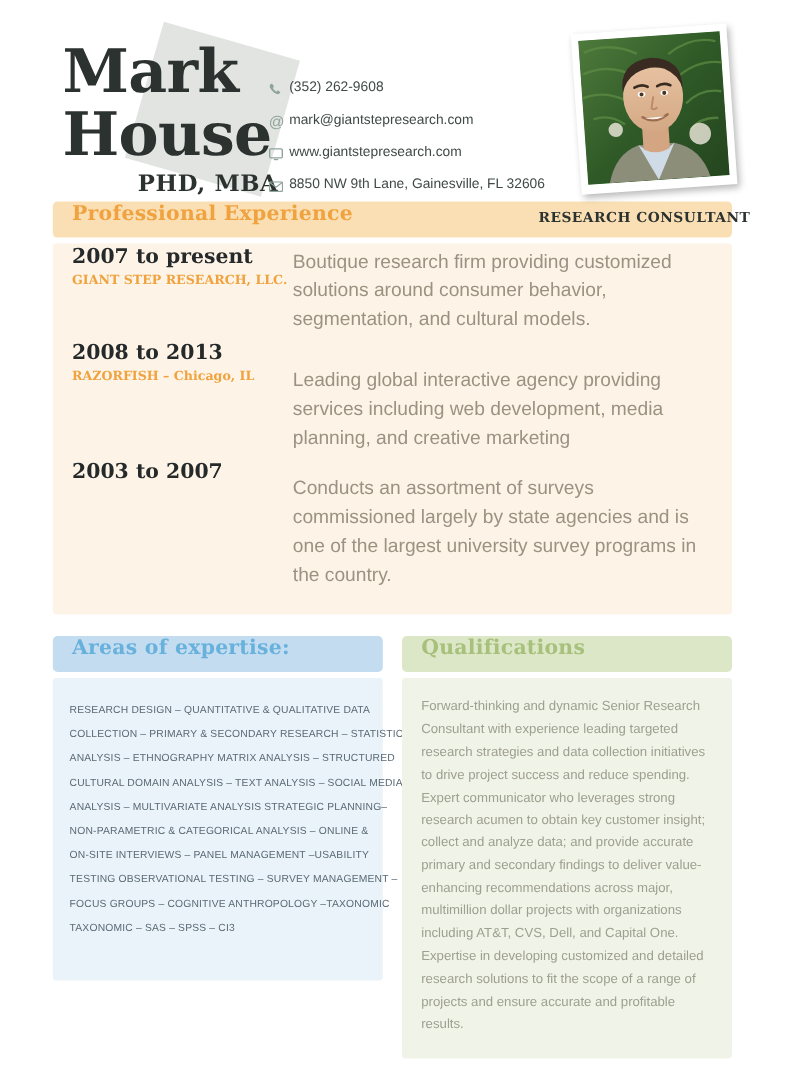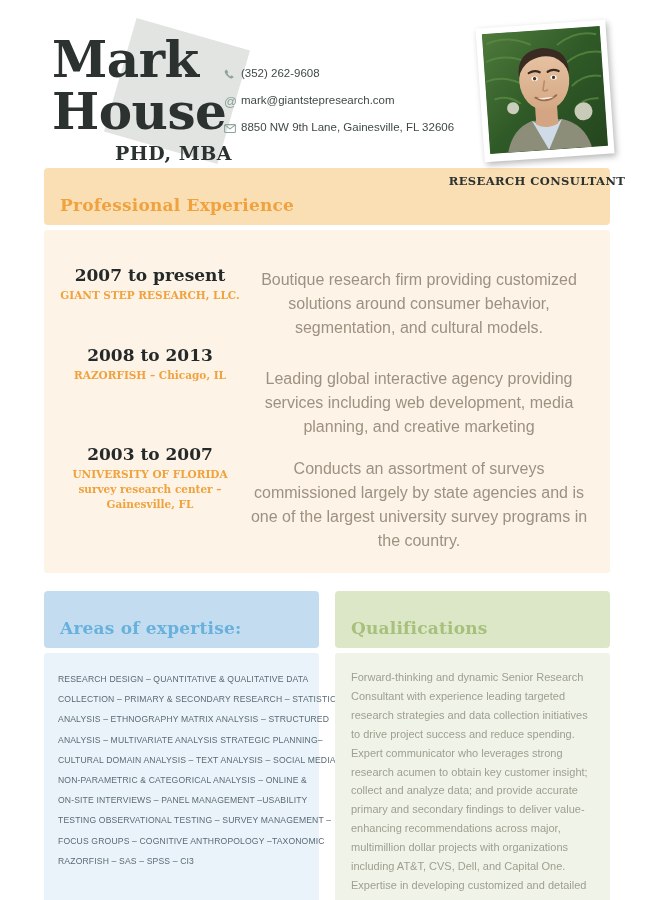--- a/index.html
+++ b/index.html
@@ -133,37 +133,36 @@
     color: #2b3230;
     letter-spacing: 0.4px;
   }
 
   
   .section {
     margin: 0 44px;
   }
   .section-header {
     border-radius: 4px;
-    padding: 27px 16px 10px 16px;
+    padding: 0 16px 10px 16px;
     font-family: "DejaVu Serif", "Liberation Serif", serif;
     font-weight: bold;
     font-size: 17px;
     letter-spacing: 0.2px;
   }
   .section-body {
     border-radius: 3px;
     margin-top: 5px;
   }
 
   
   .exp-header { background: #fbdfb4; color: #f0a23e; }
   .exp-body {
     background: #fdf4e7;
-    padding: 36px 16px 14px 16px;
-    text-align: center;
+    padding: 2px 16px 14px 16px;
   }
   .exp-row {
     display: flex;
     margin-bottom: 6px;
   }
   .exp-left { width: 180px; min-width: 180px; }
   .exp-years {
     font-family: "DejaVu Serif", "Liberation Serif", serif;
     font-weight: bold;
     font-size: 17px;
@@ -271,20 +270,29 @@
       <span class="contact-text">(352) 262-9608</span>
     </div>
 
     <div class="contact-row">
       <span class="contact-icon">
         <span class="contact-at">@</span>
       </span>
       <span class="contact-text">mark@giantstepresearch.com</span>
     </div>
 
+    <div class="contact-row">
+      <span class="contact-icon">
+        <svg width="12" height="11" viewBox="0 0 16 14" fill="none" stroke="currentColor" stroke-width="1.5">
+          <rect x="1" y="1" width="14" height="10" rx="1.2"></rect>
+          <line x1="5.5" y1="13" x2="10.5" y2="13"></line>
+        </svg>
+      </span>
+      <span class="contact-text">www.giantstepresearch.com</span>
+    </div>
 
     <div class="contact-row">
       <span class="contact-icon">
         <svg width="12" height="9" viewBox="0 0 16 12" fill="none" stroke="currentColor" stroke-width="1.4">
           <rect x="0.8" y="0.8" width="14.4" height="10.4" rx="1"></rect>
           <path d="M1.2 1.4 L8 6.6 L14.8 1.4"></path>
         </svg>
       </span>
       <span class="contact-text">8850 NW 9th Lane, Gainesville, FL 32606</span>
     </div>
@@ -367,43 +375,42 @@
       <div class="exp-left">
         <div class="exp-years">2008 to 2013</div>
         <div class="exp-company">RAZORFISH – Chicago, IL</div>
       </div>
       <div class="exp-desc">Leading global interactive agency providing services including web development, media planning, and creative marketing</div>
     </div>
 
     <div class="exp-row r3">
       <div class="exp-left">
         <div class="exp-years">2003 to 2007</div>
-        <div class="exp-company">UNIVERSITY OF FLORIDA survey research center – Gainesville, FL</div>
       </div>
       <div class="exp-desc">Conducts an assortment of surveys commissioned largely by state agencies and is one of the largest university survey programs in the country.</div>
     </div>
 
   </div>
 </div>
 
 <div class="cols">
 
   <div class="col">
     <div class="section-header exp-area-header">Areas of expertise:</div>
     <div class="section-body exp-area-body">
       <div class="expertise-line">RESEARCH DESIGN – QUANTITATIVE &amp; QUALITATIVE DATA</div>
       <div class="expertise-line">COLLECTION – PRIMARY &amp; SECONDARY RESEARCH – STATISTICAL</div>
       <div class="expertise-line">ANALYSIS – ETHNOGRAPHY MATRIX ANALYSIS – STRUCTURED</div>
+      <div class="expertise-line">CULTURAL DOMAIN ANALYSIS – TEXT ANALYSIS – SOCIAL MEDIA</div>
       <div class="expertise-line">ANALYSIS – MULTIVARIATE ANALYSIS STRATEGIC PLANNING–</div>
-      <div class="expertise-line">CULTURAL DOMAIN ANALYSIS – TEXT ANALYSIS – SOCIAL MEDIA</div>
       <div class="expertise-line">NON-PARAMETRIC &amp; CATEGORICAL ANALYSIS – ONLINE &amp;</div>
       <div class="expertise-line">ON-SITE INTERVIEWS – PANEL MANAGEMENT –USABILITY</div>
       <div class="expertise-line">TESTING OBSERVATIONAL TESTING – SURVEY MANAGEMENT –</div>
       <div class="expertise-line">FOCUS GROUPS – COGNITIVE ANTHROPOLOGY –TAXONOMIC</div>
-      <div class="expertise-line">RAZORFISH – SAS – SPSS – CI3</div>
+      <div class="expertise-line">TAXONOMIC – SAS – SPSS – CI3</div>
     </div>
   </div>
 
   <div class="col">
     <div class="section-header qual-header">Qualifications</div>
     <div class="section-body qual-body">
       <div class="qual-text">Forward-thinking and dynamic Senior Research Consultant with experience leading targeted research strategies and data collection initiatives to drive project success and reduce spending. Expert communicator who leverages strong research acumen to obtain key customer insight; collect and analyze data; and provide accurate primary and secondary findings to deliver value-enhancing recommendations across major, multimillion dollar projects with organizations including AT&amp;T, CVS, Dell, and Capital One. Expertise in developing customized and detailed research solutions to fit the scope of a range of projects and ensure accurate and profitable results.</div>
     </div>
   </div>
 

